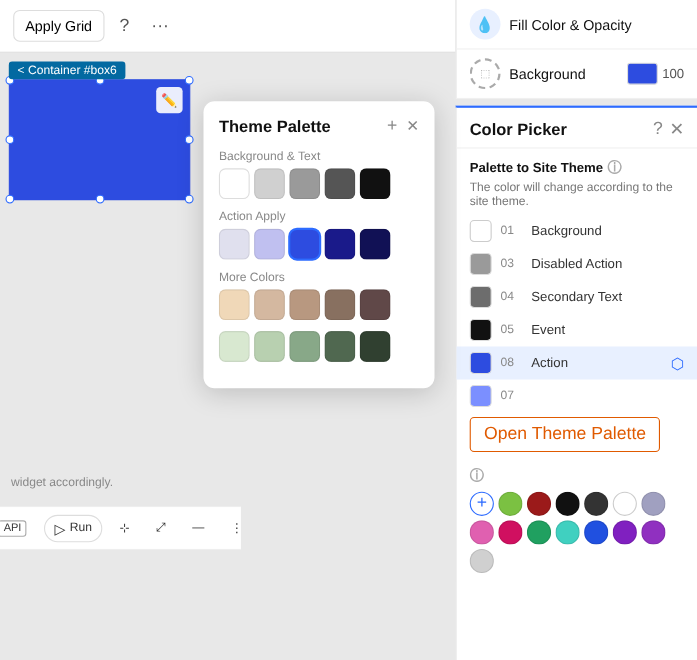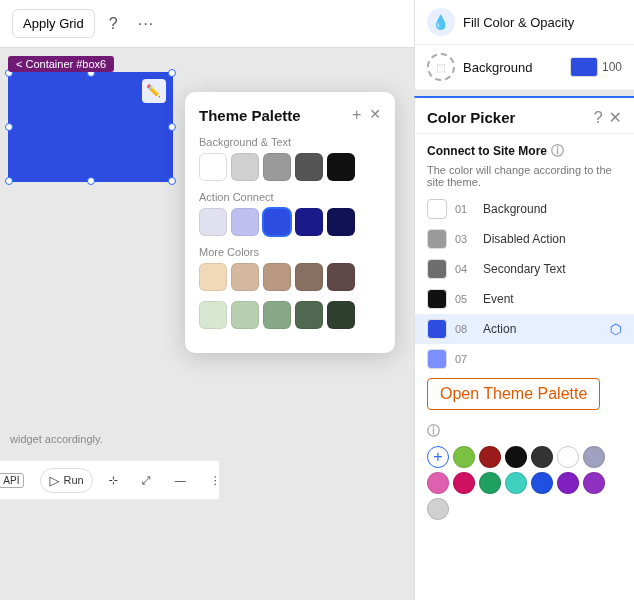--- a/index.html
+++ b/index.html
@@ -54,21 +54,21 @@
       font-size: 16px;
       padding: 4px 6px;
       border-radius: 4px;
     }
 
     
     .container-label {
       position: absolute;
       top: 56px;
       left: 8px;
-      background: #701a75;
+      background: #0369a1;
       color: #fff;
       font-size: 11px;
       padding: 2px 8px;
       border-radius: 3px;
       z-index: 15;
     }
 
     
     .blue-box {
       position: absolute;
@@ -564,21 +564,21 @@
 <div class="color-picker-panel">
   <div class="cp-header">
     <span class="cp-title">Color Picker</span>
     <div class="cp-header-actions">
       <span style="cursor:pointer;">?</span>
       <span style="cursor:pointer;">✕</span>
     </div>
   </div>
 
   <div class="cp-section-title">
-    <span>Connect to Site More</span>
+    <span>Palette to Site Theme</span>
     <span class="info-icon">ⓘ</span>
   </div>
   <div class="cp-desc">The color will change according to the site theme.</div>
 
   <div class="cp-color-row">
     <div class="cp-swatch bordered" style="background:#ffffff;"></div>
     <span class="cp-num">01</span>
     <span class="cp-name">Background</span>
   </div>
   <div class="cp-color-row">
@@ -645,21 +645,21 @@
 
   <div class="tp-section-label">Background &amp; Text</div>
   <div class="tp-color-row">
     <div class="tp-swatch" style="background:#ffffff;border:1px solid #ddd;"></div>
     <div class="tp-swatch" style="background:#d0d0d0;"></div>
     <div class="tp-swatch" style="background:#9a9a9a;"></div>
     <div class="tp-swatch" style="background:#555555;"></div>
     <div class="tp-swatch" style="background:#111111;"></div>
   </div>
 
-  <div class="tp-section-label">Action Connect</div>
+  <div class="tp-section-label">Action Apply</div>
   <div class="tp-color-row">
     <div class="tp-swatch" style="background:#e0e0ee;"></div>
     <div class="tp-swatch" style="background:#c0c0f0;"></div>
     <div class="tp-swatch selected" style="background:#2d4ce0;"></div>
     <div class="tp-swatch" style="background:#1a1a8a;"></div>
     <div class="tp-swatch" style="background:#111155;"></div>
   </div>
 
   <div class="tp-section-label">More Colors</div>
 

